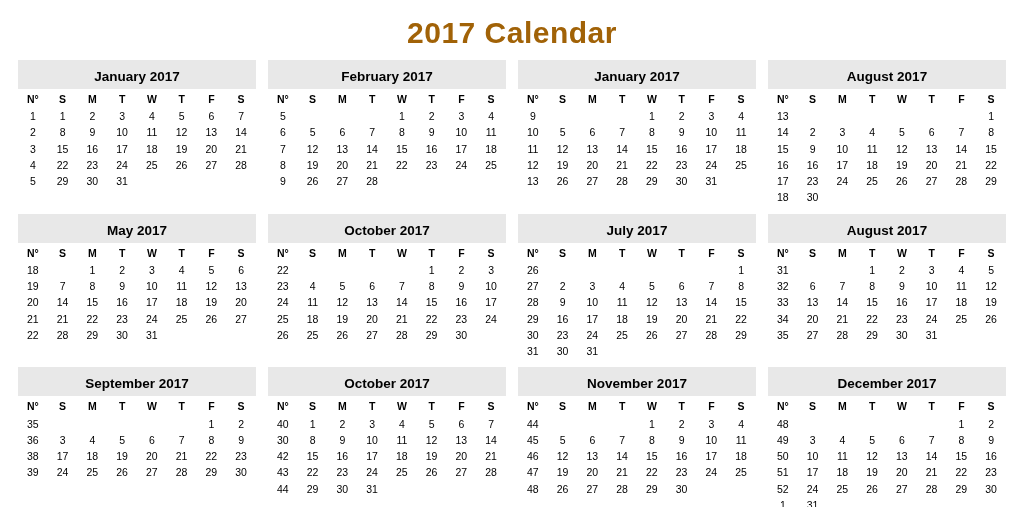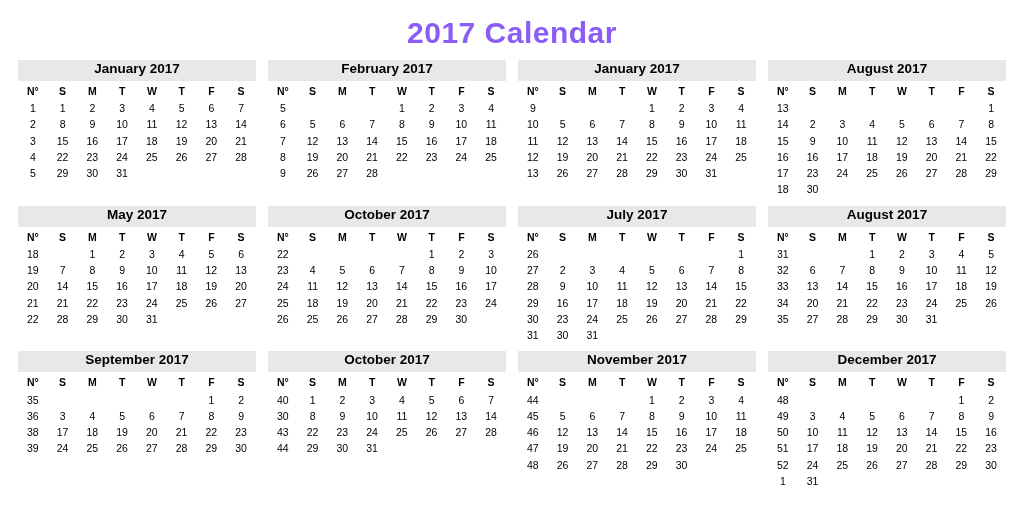--- a/index.html
+++ b/index.html
@@ -20,37 +20,37 @@
     position: relative;
     box-sizing: border-box;
     padding: 0 18px;
   }
   .page-title {
     text-align: center;
     font-size: 30px;
     font-weight: bold;
     letter-spacing: 0.5px;
     margin: 16px 0 10px 0;
-    color: #8b5cf6;
+    color: #a16207;
   }
   .grid {
     display: grid;
     grid-template-columns: repeat(4, 1fr);
     column-gap: 12px;
     row-gap: 8px;
   }
   .month {
     width: 100%;
   }
   .month-header {
     background: #e8e8e8;
     text-align: center;
     font-weight: bold;
     font-size: 13.5px;
-    padding: 2px 0 4px 0;
+    padding: 10px 0 4px 0;
     line-height: 1.1;
   }
   table.cal {
     width: 100%;
     border-collapse: collapse;
     table-layout: fixed;
     margin-top: 2px;
   }
   table.cal th, table.cal td {
     text-align: center;
@@ -746,20 +746,30 @@
               <td class="wk">30</td>
               <td class="">8</td>
               <td class=" bold">9</td>
               <td class="">10</td>
               <td class="">11</td>
               <td class="">12</td>
               <td class="">13</td>
               <td class="">14</td>
             </tr>
             <tr>
+              <td class="wk">42</td>
+              <td class="">15</td>
+              <td class="">16</td>
+              <td class="">17</td>
+              <td class="">18</td>
+              <td class="">19</td>
+              <td class="">20</td>
+              <td class="">21</td>
+            </tr>
+            <tr>
               <td class="wk">43</td>
               <td class="">22</td>
               <td class="">23</td>
               <td class="">24</td>
               <td class="">25</td>
               <td class="">26</td>
               <td class="">27</td>
               <td class="">28</td>
             </tr>
             <tr>

